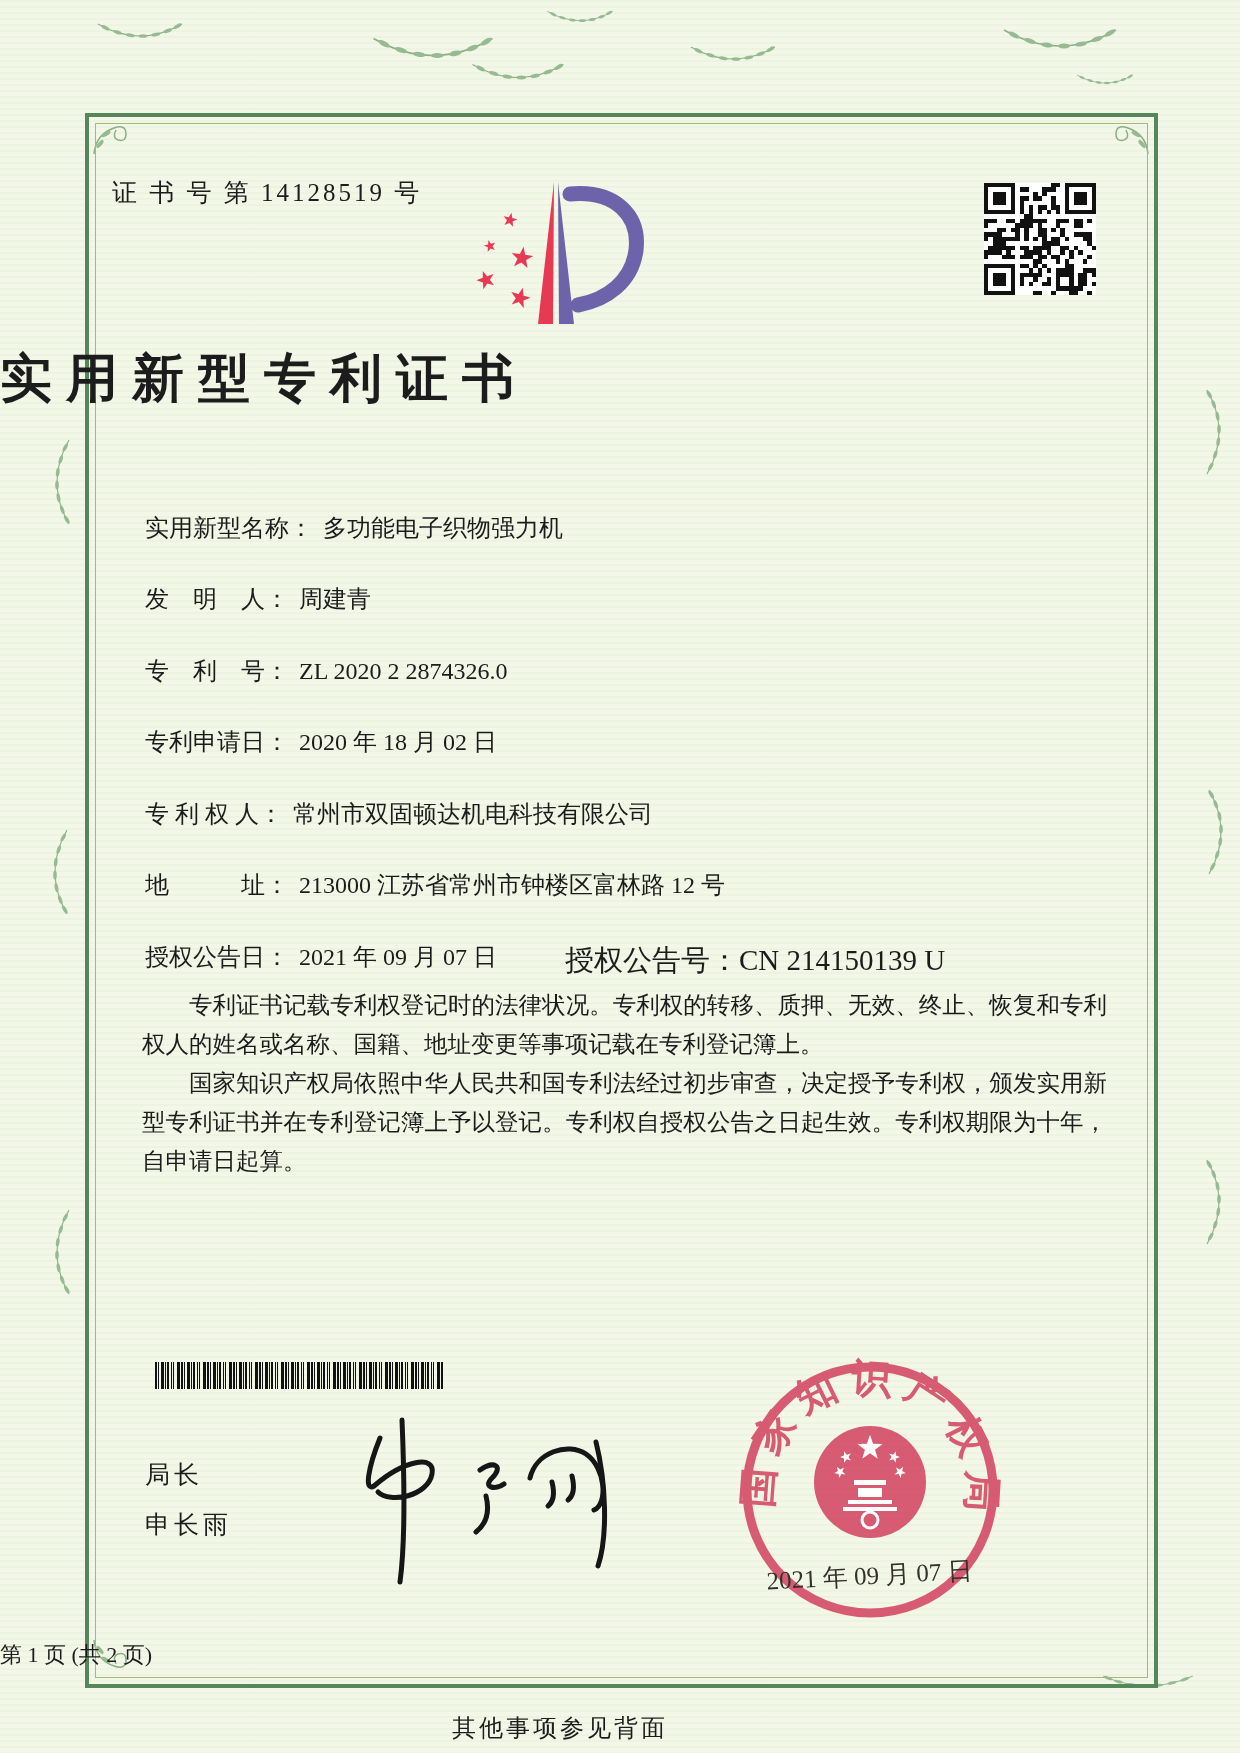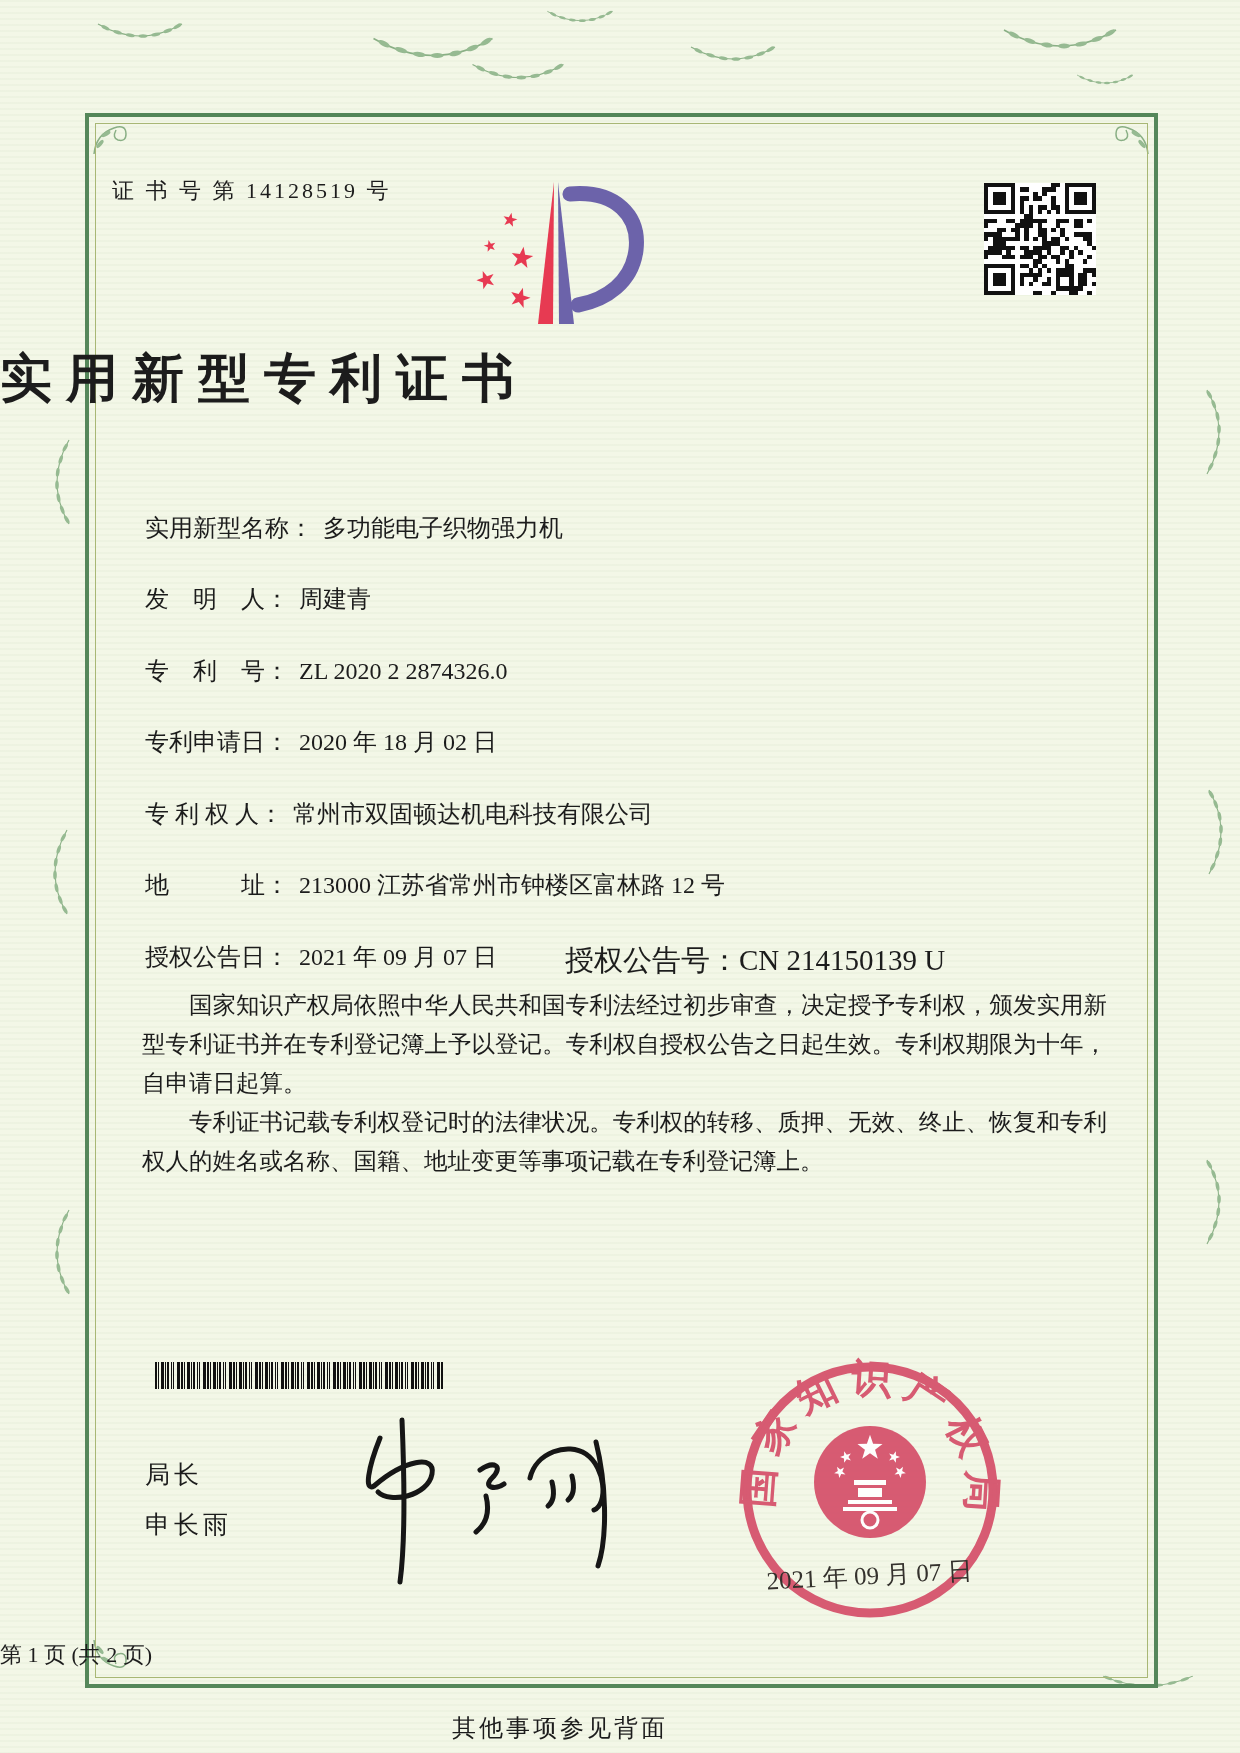--- a/index.html
+++ b/index.html
@@ -7,21 +7,21 @@
     width:1240px;height:1753px;position:relative;overflow:hidden;
     background:#f3f7e7;
     background-image:repeating-linear-gradient(180deg, rgba(130,165,115,.05) 0 2px, rgba(255,255,255,0) 2px 6px);
     font-family:"Liberation Serif","DejaVu Serif",serif;
     color:#1c1c1c;
   }
   .abs{position:absolute;}
   
   .frame-outer{left:85px;top:113px;width:1073px;height:1575px;border:4px solid #55875a;box-sizing:border-box;}
   .frame-inner{left:95px;top:123px;width:1053px;height:1555px;border:1px solid #a8b775;box-sizing:border-box;}
-  .cert-no{left:112px;top:176px;font-size:22px;letter-spacing:3px;white-space:nowrap;}
+  .cert-no{left:112px;top:176px;font-size:25px;letter-spacing:3px;white-space:nowrap;}
   .title{left:0;top:344px;width:1110px;font-size:52px;font-weight:700;letter-spacing:14px;white-space:nowrap;}
   .field-row{left:145px;font-size:24px;white-space:nowrap;}
   .field-row .fvalue{margin-left:10px;margin-top:29px;}
   .field-col2{left:565px;font-size:29px;white-space:nowrap;}
   .body-text{left:142px;top:986px;width:965px;font-size:23.5px;line-height:39px;text-align:justify;}
   .body-text p{margin:0;text-indent:2em;}
   .signatory{font-size:25px;letter-spacing:4px;}
   .page-info{left:0;top:1640px;width:1160px;text-align:left;font-size:22px;}
   .back-note{left:0;top:1712px;width:1120px;text-align:center;font-size:24px;letter-spacing:3px;}
   svg{display:block;}
@@ -362,22 +362,22 @@
   <span>地　　　址：</span><span class="fvalue">213000 江苏省常州市钟楼区富林路 12 号</span>
 </div>
 <div class="abs field-row" style="top:941px">
   <span>授权公告日：</span><span class="fvalue">2021 年 09 月 07 日</span>
 </div>
 <div class="abs field-col2" style="top:941px">
   <span>授权公告号：</span><span class="fvalue">CN 214150139 U</span>
 </div>
 
 <div class="abs body-text">
+  <p>专利证书记载专利权登记时的法律状况。专利权的转移、质押、无效、终止、恢复和专利权人的姓名或名称、国籍、地址变更等事项记载在专利登记簿上。</p>
   <p>国家知识产权局依照中华人民共和国专利法经过初步审查，决定授予专利权，颁发实用新型专利证书并在专利登记簿上予以登记。专利权自授权公告之日起生效。专利权期限为十年，自申请日起算。</p>
-  <p>专利证书记载专利权登记时的法律状况。专利权的转移、质押、无效、终止、恢复和专利权人的姓名或名称、国籍、地址变更等事项记载在专利登记簿上。</p>
 </div>
 
 <svg class="abs" id="barcodesvg" style="left:155px;top:1362px" width="292" height="27" viewBox="0 0 292 27" preserveAspectRatio="none" shape-rendering="crispEdges">
     <rect x="0" y="0" width="2" height="27" fill="#111111"></rect>
     <rect x="3" y="0" width="1" height="27" fill="#111111"></rect>
     <rect x="6" y="0" width="3" height="27" fill="#111111"></rect>
     <rect x="10" y="0" width="1" height="27" fill="#111111"></rect>
     <rect x="12" y="0" width="2" height="27" fill="#111111"></rect>
     <rect x="16" y="0" width="1" height="27" fill="#111111"></rect>
     <rect x="18" y="0" width="1" height="27" fill="#111111"></rect>

